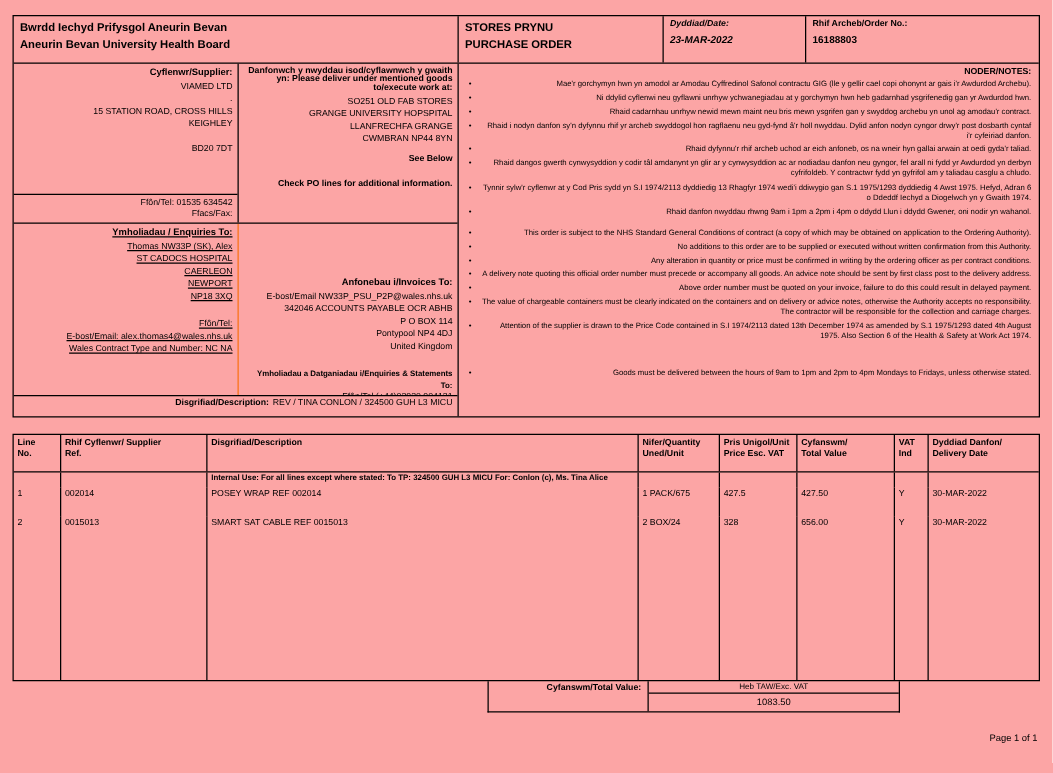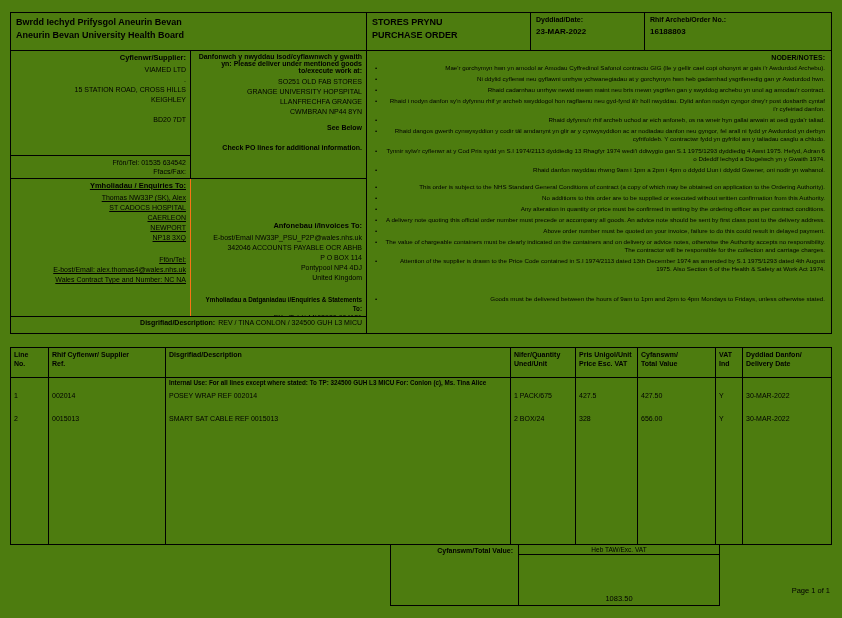--- a/index.html
+++ b/index.html
@@ -1,30 +1,30 @@
 <!DOCTYPE html>
 <html><head>
 <meta charset="utf-8">
 <style>
   * { margin:0; padding:0; box-sizing:border-box; }
   html,body { background:#ffffff; }
   .page {
-    position:relative; width:842px; height:618px; background:#4d7c0f;
+    position:relative; width:842px; height:618px; background:#fca5a5;
     font-family:"Liberation Sans", sans-serif; color:#000; overflow:hidden;
   }
   .inner { position:absolute; left:10px; top:12px; width:822px; }
   .b { font-weight:bold; }
 
   
   .doc-top { border:1px solid #000; }
   .hdr { display:flex; border-bottom:1px solid #000; min-height:38px; }
   .hc { padding:3px 5px; overflow:hidden; }
   .hc-board { width:356px; border-right:1px solid #000; font-size:9px; line-height:1.45; }
   .hc-title { width:164px; border-right:1px solid #000; font-size:9px; line-height:1.45; }
-  .hc-date  { width:114px; border-right:1px solid #000; }
+  .hc-date  { width:114px; border-right:1px solid #000;font-style:italic; }
   .hc-order { flex:1; }
   .hc-date .lbl, .hc-order .lbl { font-size:7px; font-weight:bold; }
   .hc-date .val, .hc-order .val { font-size:8px; font-weight:bold; margin-top:4px; }
 
   .upper { display:flex; height:282px;text-align:right; }
   .lg { width:356px; border-right:1px solid #000; display:flex; flex-direction:column; }
   .row-a { display:flex; height:128px; border-bottom:1px solid #000; }
   .col-sup { width:180px; border-right:1px solid #000; display:flex; flex-direction:column; }
   .sec-supplier { flex:1; padding:2px 4px; overflow:hidden; }
   .sec-phone { height:23px; border-top:1px solid #000; padding:2px 4px; font-size:7px; line-height:1.3; }
@@ -60,21 +60,21 @@
   .thead { border-bottom:1px solid #000; min-height:30px; }
   .th { font-weight:bold; white-space:pre-line; line-height:1.3; font-size:7px; }
   .row-internal { height:12px; }
   .row-internal .c { font-size:6.3px; font-weight:bold; padding-top:1px; white-space:nowrap; }
   .row-item { height:23px; }
   .row-filler { flex:1; }
 
   
   .totals { margin-left:380px; width:330px; border:1px solid #000; border-top:none; display:flex; min-height:25px; }
   .t-label { width:128px; border-right:1px solid #000; padding:2px 5px; font-size:7px; font-weight:bold; text-align:right; }
-  .t-value { flex:1; display:flex; flex-direction:column;gap:37px; }
+  .t-value { flex:1; display:flex; flex-direction:column; }
   .t-vat { border-bottom:1px solid #000; text-align:center; font-size:6.5px; padding:1px 2px; }
   .t-num { text-align:center; font-size:7.5px; padding:2px; }
 
   .footer { position:absolute; right:12px; top:586px; font-size:7.5px; }
 </style>
 </head>
 <body>
 
 <div class="page">
   <div class="inner">

